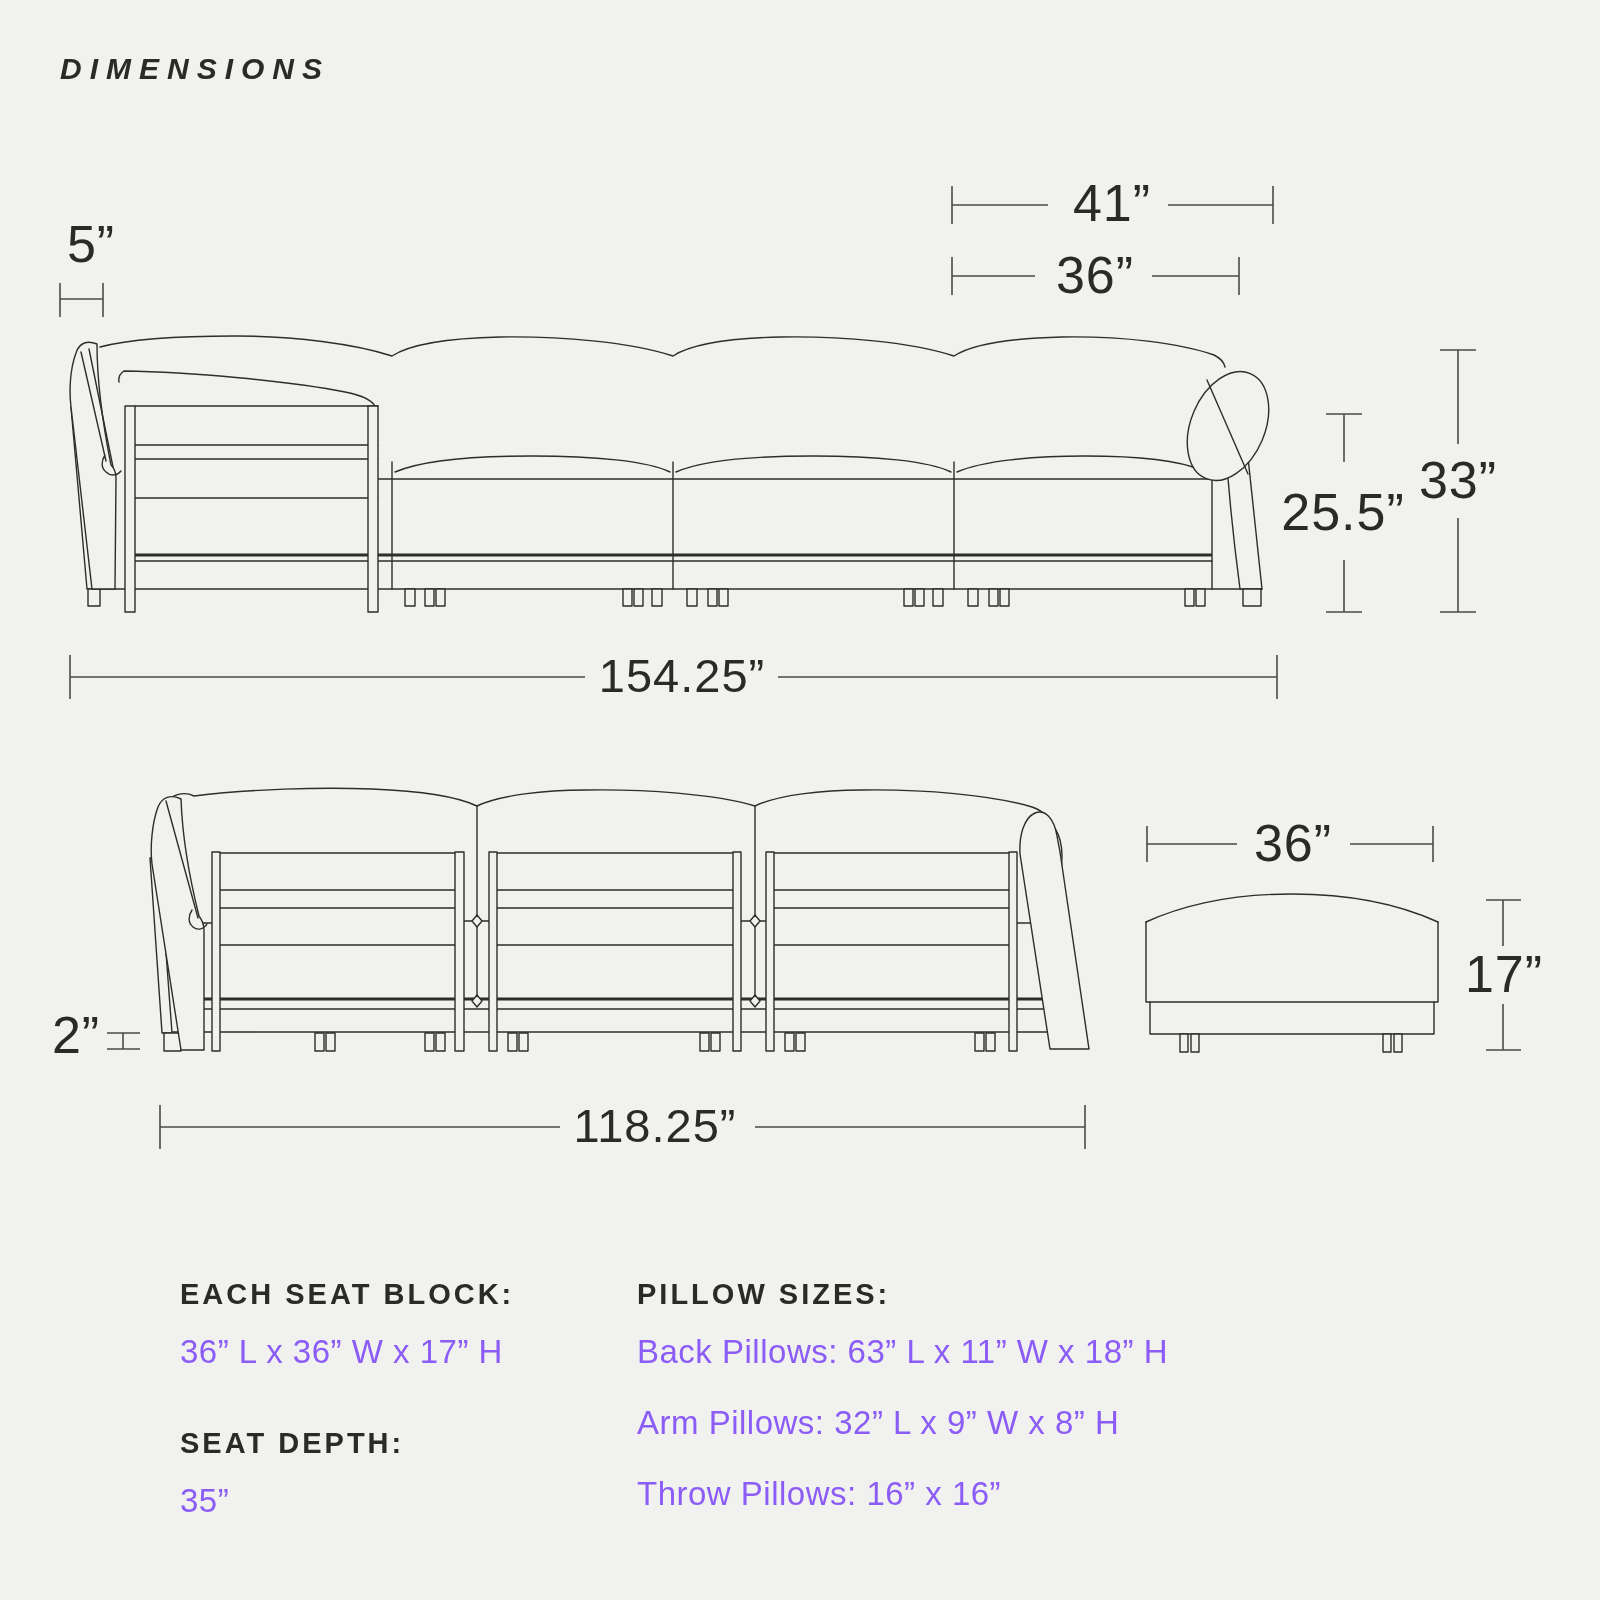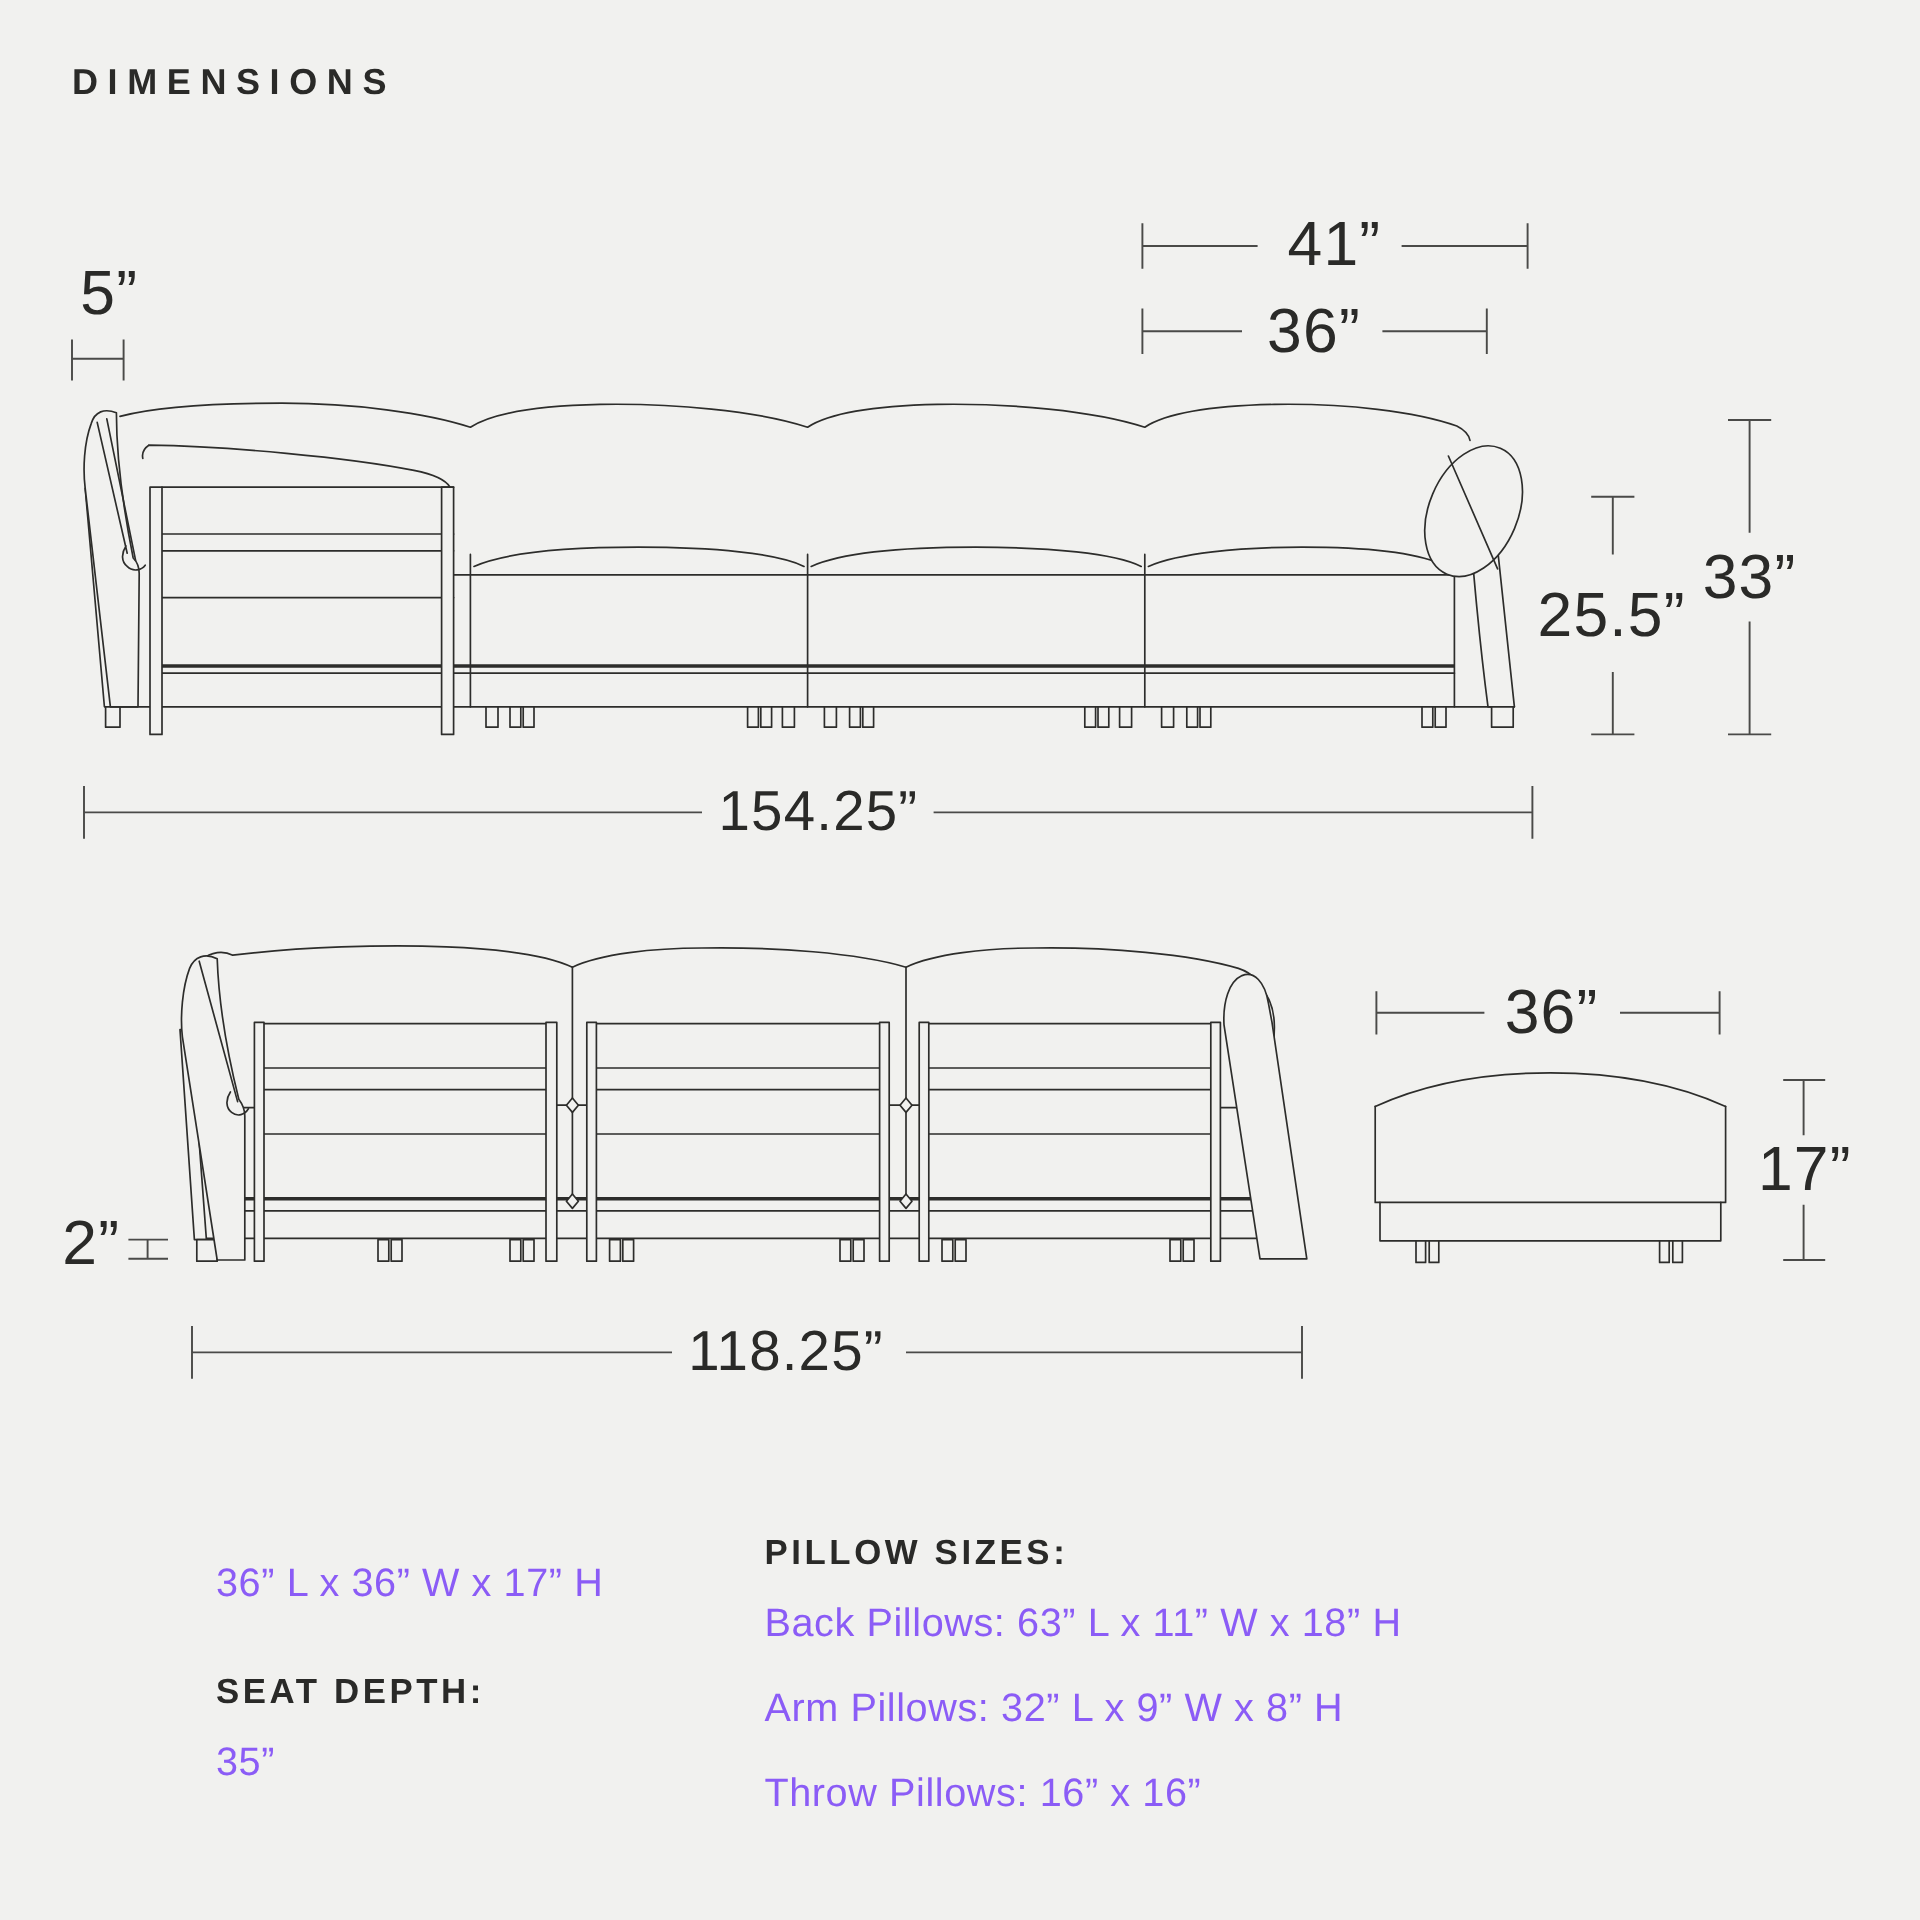--- a/index.html
+++ b/index.html
@@ -9,20 +9,21 @@
     font-family:"Liberation Sans", sans-serif;
     color:#2a2a28;
     position:relative;
     overflow:hidden;
   }
   .page{position:absolute;inset:0;}
   .title{
     position:absolute;left:60px;top:52px;
     font-size:30px;font-weight:bold;letter-spacing:8px;
     color:#2a2a28;
+    font-style:italic;
   }
   svg{position:absolute;left:0;top:0;}
   .ln{stroke:#2d2d2b;stroke-width:1.4;fill:none;stroke-linecap:round;stroke-linejoin:round;}
   .lnf{stroke:#2d2d2b;stroke-width:1.4;fill:#f1f1ef;stroke-linejoin:round;}
   .thick{stroke:#2d2d2b;stroke-width:3;fill:none;}
   .dim{stroke:#4a4a48;stroke-width:1.6;fill:none;stroke-linecap:butt;}
   .dimtxt{
     font-family:"Liberation Sans", sans-serif;
     fill:#2a2a28;font-size:52px;letter-spacing:1px;
     text-anchor:middle;
@@ -278,20 +279,21 @@
       <path class="dim" d="M 1147 826 L 1147 862 M 1433 826 L 1433 862 M 1147 844 L 1237 844 M 1350 844 L 1433 844"></path>
       <text class="dimtxt" x="1293" y="861">36”</text>
 
       <path class="dim" d="M 1486 900 L 1521 900 M 1486 1050 L 1521 1050 M 1503 900 L 1503 946 M 1503 1004 L 1503 1050"></path>
       <text class="dimtxt" x="1504" y="992">17”</text>
     </g>
   </svg>
 
   <div class="specs">
     <div class="spec-col left">
+      <div class="spec-heading">EACH SEAT BLOCK:</div>
       <div class="spec-value mt-sm">36” L x 36” W x 17” H</div>
       <div class="spec-heading mt-lg">SEAT DEPTH:</div>
       <div class="spec-value mt-sm">35”</div>
     </div>
     <div class="spec-col right">
       <div class="spec-heading">PILLOW SIZES:</div>
       <div class="spec-value mt-sm">Back Pillows: 63” L x 11” W x 18” H</div>
       <div class="spec-value mt-row">Arm Pillows: 32” L x 9” W x 8” H</div>
       <div class="spec-value mt-row">Throw Pillows: 16” x 16”</div>
     </div>

